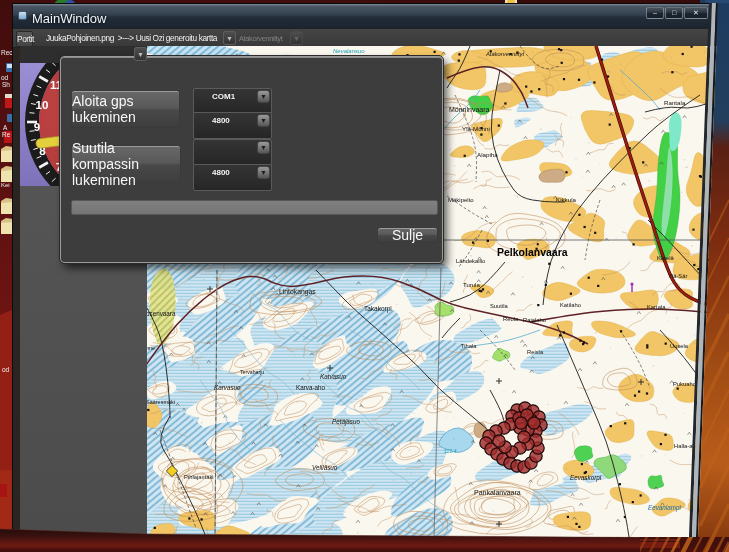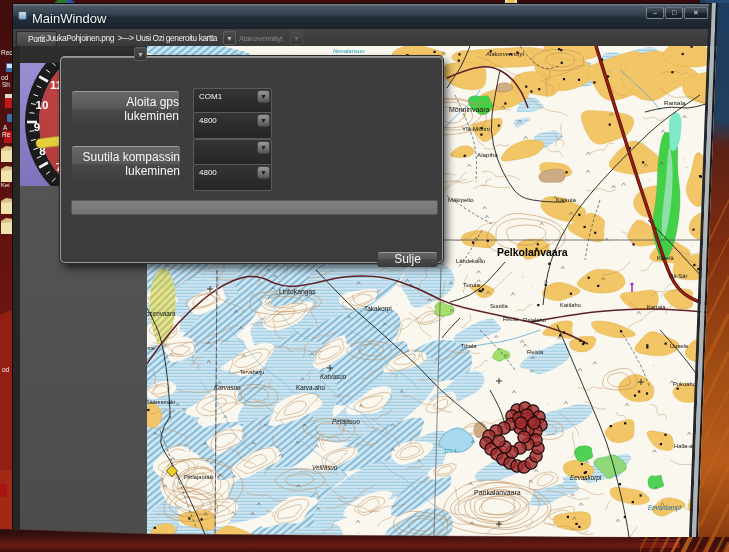--- a/index.html
+++ b/index.html
@@ -11,35 +11,35 @@
 #titlebar .t { position:absolute; will-change:transform; left:19px; top:7px; color:#f2f6fa; font-size:13px;
   text-shadow:0 0 3px #000; }
 #ticon { position:absolute; left:5px; top:7px; width:9px; height:9px;
   background:linear-gradient(#cfe0f0,#7aa8d0); border:1px solid #456; border-radius:2px; }
 .capbtn { position:absolute; will-change:transform; top:3px; height:12px; border:1px solid rgba(200,215,225,0.45);
   background:linear-gradient(#4a545e, #2c3640 45%, #1d2630 50%, #161e28);
   border-radius:2px; color:#dfe6ec; font-size:7px; text-align:center; line-height:10px; }
 #toolbar { position:absolute; left:0; top:24px; width:100%; height:20px;
   background:linear-gradient(#454545,#383838); border-top:1px solid #222; border-bottom:1px solid #1f1f1f; }
 #toolbar .lbl { position:absolute; will-change:transform; top:2px; color:#f0f0f0; font-size:8.3px; letter-spacing:-0.4px; line-height:15px; }
-#portit { left:3px; width:41px; text-align:center; height:16px; background:linear-gradient(#5a5a5a,#434343);
+#portit { left:3px; width:17px; text-align:center; height:16px; background:linear-gradient(#5a5a5a,#434343);
   border:1px solid #2a2a2a; border-radius:2px; }
 .ddbtn { position:absolute; will-change:transform; width:13px; height:14px; top:2px; background:linear-gradient(#4e4e4e,#333);
   border:1px solid #5d5d5d; border-radius:2px; color:#bbb; font-size:7px; text-align:center; line-height:13px; }
 #sidebar { position:absolute; left:20px; top:46px; width:127px; height:491px; z-index:11;
   background:linear-gradient(#585858,#4c4c4c); }
 #dlg { position:absolute; left:60px; top:56px; width:383px; height:207px; z-index:20;
   background:#3d3d3d; border:1px solid #9a9a9a; outline:1px solid #2a2a2a; border-radius:4px;
   box-shadow:4px 5px 8px rgba(0,0,0,0.65), inset 0 1px 0 rgba(220,220,220,0.5); }
 .dbtn { position:absolute; will-change:transform; background:linear-gradient(#686868 0%,#595959 46%,#484848 54%,#3e3e3e 100%);
   border:1px solid #3a3a3a; box-shadow:inset 0 1px 0 rgba(200,200,200,0.55); border-radius:3px;
-  color:#f7f7f7; font-size:12px; display:flex; align-items:center; justify-content:center;text-align:right; }
+  color:#f7f7f7; font-size:14px; display:flex; align-items:center; justify-content:center; }
 .combo { position:absolute; will-change:transform; width:79px; height:27px; background:linear-gradient(#343434,#262626);
-  border:1px solid #5a5a5a; border-radius:2px; color:#f5f5f5; font-size:8px; font-weight:normal; line-height:15px;
-  padding-left:5px; }
+  border:1px solid #5a5a5a; border-radius:2px; color:#f5f5f5; font-size:8px; font-weight:bold; line-height:15px;
+  padding-left:18px; }
 .combo .arr { position:absolute; right:1px; top:1px; width:13px; height:13px;
   background:linear-gradient(#9a9a9a,#565656); border:1px solid #444; border-radius:3px;
   color:#1e1e1e; font-size:7px; text-align:center; line-height:12px; }
 #field { position:absolute; left:10px; top:143px; width:367px; height:15px;
   background:linear-gradient(#808080,#757575); border:1px solid #585858; border-radius:2px; }
 </style></head>
 <body>
 <div id="stage">
 <svg style="position:absolute;left:0;top:0;z-index:1" width="729" height="552">
       <defs>
@@ -1463,21 +1463,21 @@
 <div id="dlg">
   <div class="dbtn" style="left:10px;top:33px;width:109px;height:38px;">Aloita gps lukeminen</div>
   <div class="dbtn" style="left:10px;top:88px;width:110px;height:38px;">Suutila kompassin lukeminen</div>
   <div class="combo" style="left:132px;top:31px;">COM1<span class="arr">▼</span></div>
   <div class="combo" style="left:132px;top:55px;">4800<span class="arr">▼</span></div>
   <div class="combo" style="left:132px;top:82px;">
         <span class="arr">▼</span>
       </div>
   <div class="combo" style="left:132px;top:107px;">4800<span class="arr">▼</span></div>
   <div id="field"></div>
-  <div class="dbtn" style="left:316px;top:170px;width:61px;height:16px;margin-top:24px;">Sulje</div>
+  <div class="dbtn" style="left:316px;top:170px;width:61px;height:16px;">Sulje</div>
 </div>
 <div class="ddbtn" style="position:absolute;left:134px;top:47px;z-index:30;">▼</div>
 <svg style="position:absolute;left:0;top:0;z-index:40;pointer-events:none" width="729" height="552">
       <defs>
         <linearGradient id="wg" x1="0" y1="0" x2="0" y2="1">
           <stop offset="0%" stop-color="#1e3c60"></stop>
           <stop offset="22%" stop-color="#223f5e"></stop>
           <stop offset="27%" stop-color="#5a2014"></stop>
           <stop offset="45%" stop-color="#7e2c10"></stop>
           <stop offset="68%" stop-color="#a04c14"></stop>

